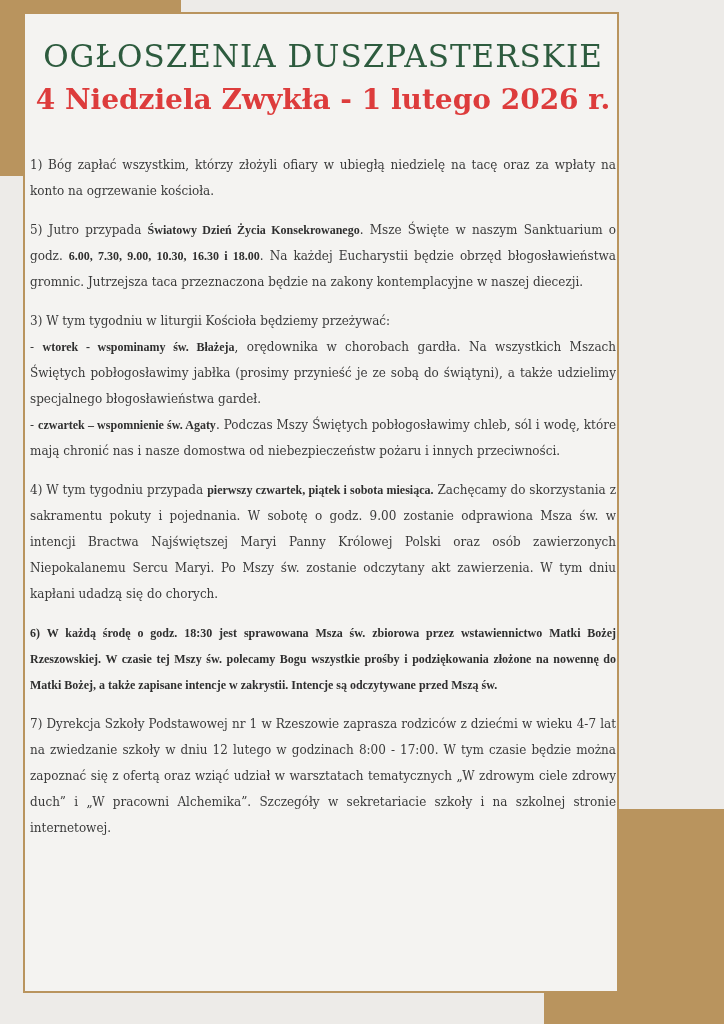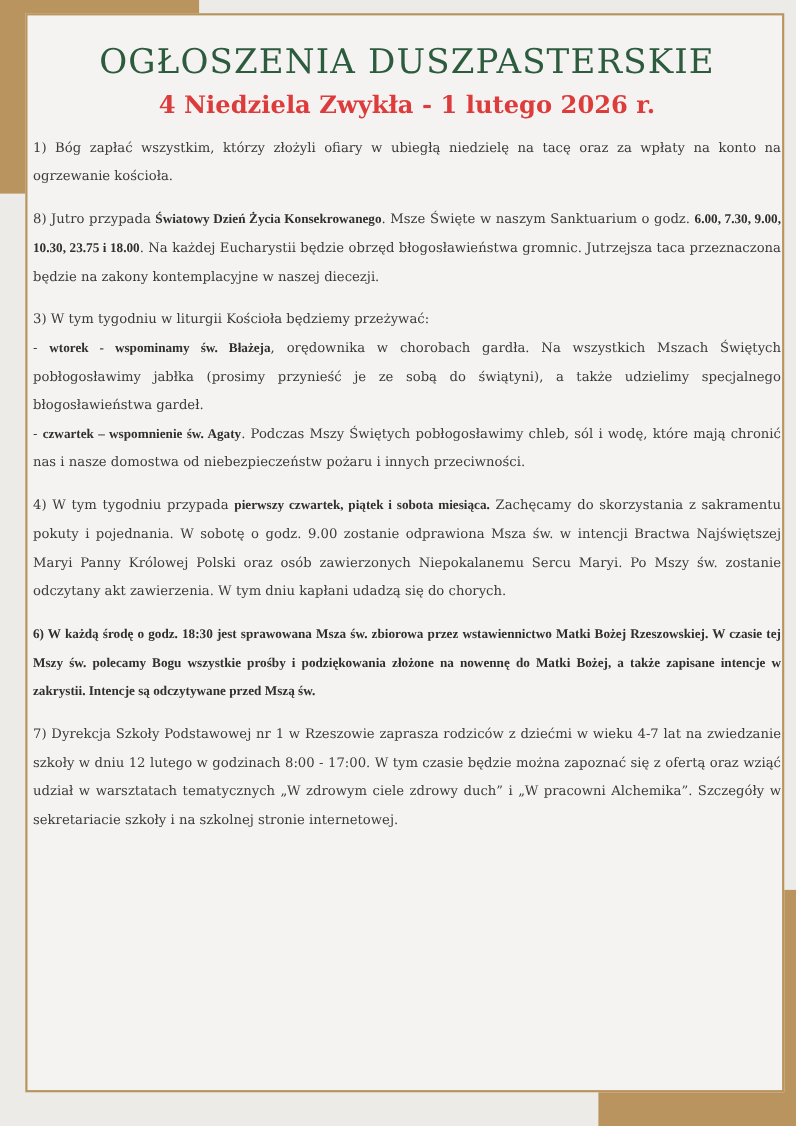--- a/index.html
+++ b/index.html
@@ -18,40 +18,40 @@
     background:var(--page-bg);
     font-family:"DejaVu Serif","Liberation Serif",serif;
     overflow:hidden;
   }
   .corner{position:absolute;background:var(--tan);}
   .corner.tl{left:0;top:0;width:181px;height:176px;}
   .corner.br{right:0;bottom:0;width:180px;height:215px;}
   .panel{
     position:absolute;
     left:23px;top:12px;
-    width:690px;height:981px;
+    width:596px;height:981px;
     background:var(--panel-bg);
     border:2px solid var(--tan);
     padding:12px 1px 10px 5px;
   }
   .page-title{
     text-align:center;
     color:var(--title-green);
     font-size:31px;
     font-weight:400;
     letter-spacing:1px;
     margin-top:12px;
   }
   .page-subtitle{
     text-align:center;
     color:var(--subtitle-red);
-    font-size:22px;
+    font-size:28px;
     font-weight:700;
     margin-top:9px;
-    margin-bottom:12px;
+    margin-bottom:36px;
   }
   .announcements{
     color:var(--text);
     font-size:12px;
     line-height:26px;
     text-align:justify;
   }
   .announcements p{margin:0 0 13px 0;}
   .announcements b{font-weight:700;color:#2f2f2f;font-family:Liberation Serif, serif;}
 </style>
@@ -59,19 +59,19 @@
 <body>
 
 <div class="corner tl"></div>
 <div class="corner br"></div>
 
 <div class="panel">
   <h1 class="page-title">OGŁOSZENIA DUSZPASTERSKIE</h1>
   <h2 class="page-subtitle">4 Niedziela Zwykła - 1 lutego 2026 r.</h2>
   <div class="announcements" id="announcements">
       <p><span>1) Bóg zapłać wszystkim, którzy złożyli ofiary w ubiegłą niedzielę na tacę oraz za wpłaty na konto na ogrzewanie kościoła.</span></p>
-      <p><span>8) Jutro przypada </span><b>Światowy Dzień Życia Konsekrowanego</b><span>. Msze Święte w naszym Sanktuarium o godz. </span><b>6.00, 7.30, 9.00, 10.30, 23.75 i 18.00</b><span>. Na każdej Eucharystii będzie obrzęd błogosławieństwa gromnic. Jutrzejsza taca przeznaczona będzie na zakony kontemplacyjne w naszej diecezji.</span></p>
+      <p><span>5) Jutro przypada </span><b>Światowy Dzień Życia Konsekrowanego</b><span>. Msze Święte w naszym Sanktuarium o godz. </span><b>6.00, 7.30, 9.00, 10.30, 16.30 i 18.00</b><span>. Na każdej Eucharystii będzie obrzęd błogosławieństwa gromnic. Jutrzejsza taca przeznaczona będzie na zakony kontemplacyjne w naszej diecezji.</span></p>
       <p><span>3) W tym tygodniu w liturgii Kościoła będziemy przeżywać:</span><br><span>- </span><b>wtorek - wspominamy św. Błażeja</b><span>, orędownika w chorobach gardła. Na wszystkich Mszach Świętych pobłogosławimy jabłka (prosimy przynieść je ze sobą do świątyni), a także udzielimy specjalnego błogosławieństwa gardeł.</span><br><span>- </span><b>czwartek – wspomnienie św. Agaty</b><span>. Podczas Mszy Świętych pobłogosławimy chleb, sól i wodę, które mają chronić nas i nasze domostwa od niebezpieczeństw pożaru i innych przeciwności.</span></p>
       <p><span>4) W tym tygodniu przypada </span><b>pierwszy czwartek, piątek i sobota miesiąca.</b><span> Zachęcamy do skorzystania z sakramentu pokuty i pojednania. W sobotę o godz. 9.00 zostanie odprawiona Msza św. w intencji Bractwa Najświętszej Maryi Panny Królowej Polski oraz osób zawierzonych Niepokalanemu Sercu Maryi. Po Mszy św. zostanie odczytany akt zawierzenia. W tym dniu kapłani udadzą się do chorych.</span></p>
       <p><b>6) W każdą  środę o godz. 18:30 jest sprawowana Msza św. zbiorowa przez wstawiennictwo Matki Bożej Rzeszowskiej. W czasie tej Mszy św. polecamy Bogu wszystkie prośby i podziękowania złożone na nowennę do Matki Bożej, a także zapisane intencje w zakrystii. Intencje są odczytywane przed Mszą św.</b></p>
       <p><span>7) Dyrekcja Szkoły Podstawowej nr 1 w Rzeszowie zaprasza rodziców z dziećmi w wieku 4-7 lat na zwiedzanie szkoły w dniu 12 lutego w godzinach 8:00 - 17:00. W tym czasie będzie można zapoznać się z ofertą oraz wziąć udział w warsztatach tematycznych „W zdrowym ciele zdrowy duch” i „W pracowni Alchemika”. Szczegóły w sekretariacie szkoły i na szkolnej stronie internetowej.</span></p>
     </div>
 </div>
 
 </body></html>

